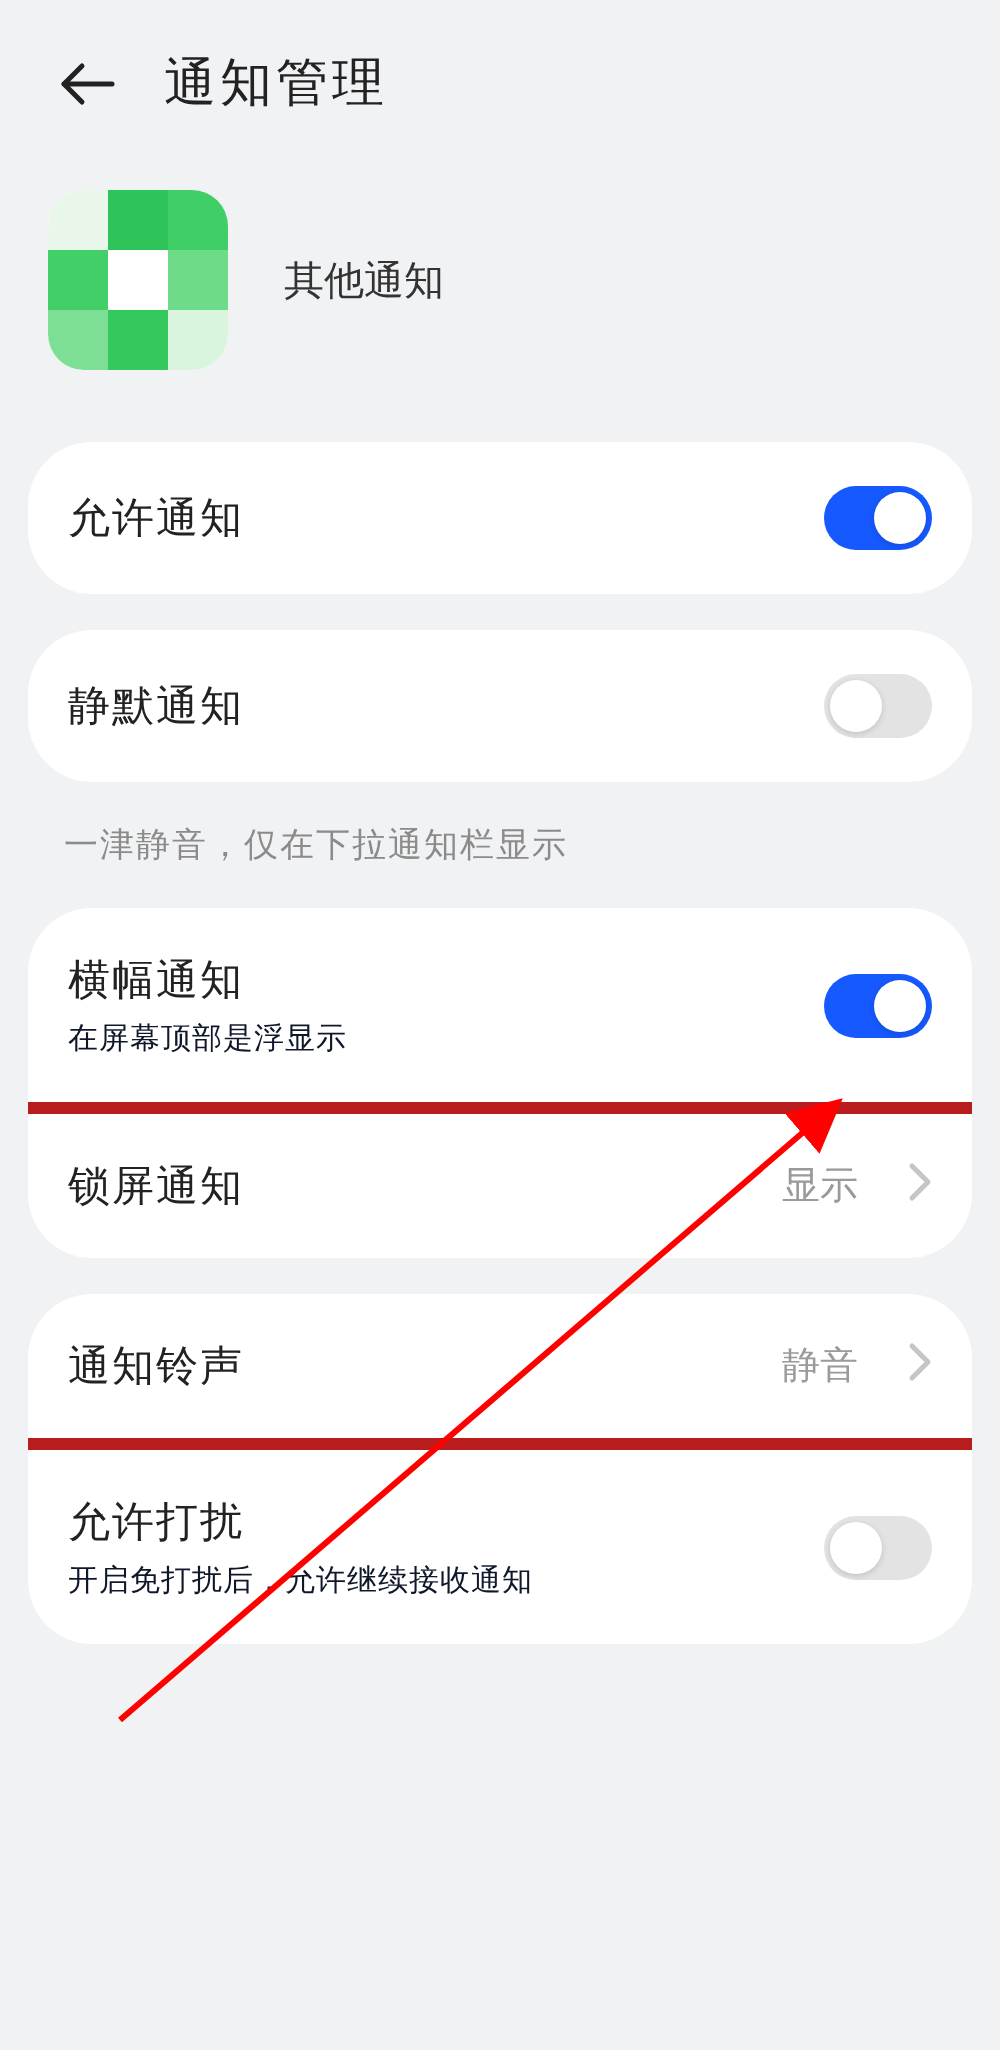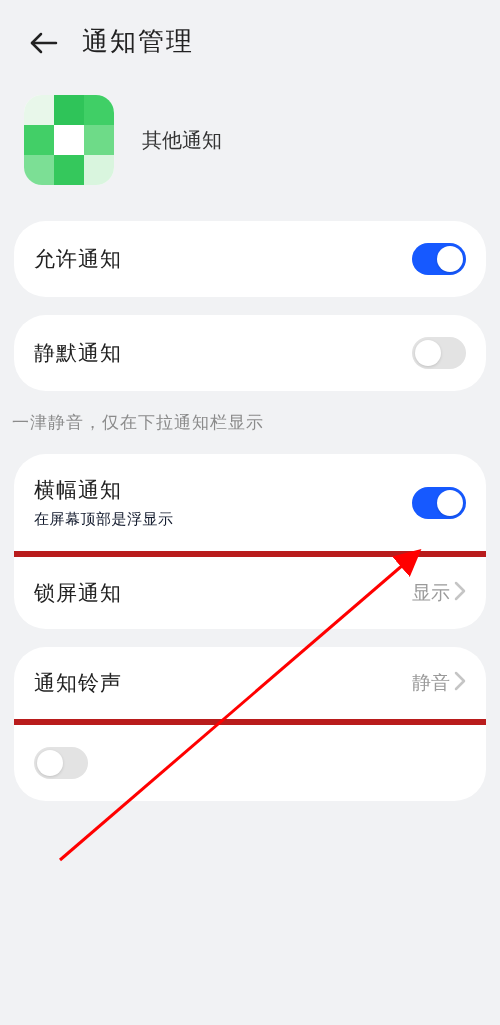--- a/index.html
+++ b/index.html
@@ -63,21 +63,21 @@
       align-items:center;
       justify-content:space-between;
       padding: 22px 20px;
       min-height: 68px;
     }
     .row + .row { border-top: 6px solid #b91c1c; }
     .row .left { display:flex; flex-direction:column; gap:6px; }
     .row-title { font-size: 21px; color:#222; letter-spacing:1px; }
     .row-sub { font-size: 15px; color:#0f172a; letter-spacing:0.5px; }
     .row-value { font-size: 19px; color:#9a9a9a; margin-right:4px; }
-    .row-right { display:flex; align-items:center; gap:0;text-align:right; }
+    .row-right { display:flex; align-items:center; gap:21px;text-align:right; }
 
     .toggle {
       width: 54px; height: 32px;
       border-radius: 16px;
       position: relative;
       cursor: pointer;
     }
     .toggle::after {
       content:"";
       position:absolute;
@@ -88,21 +88,21 @@
       box-shadow: 0 1px 3px rgba(0,0,0,.15);
     }
     .toggle.on { background:#1659ff; }
     .toggle.on::after { right:3px; }
     .toggle.off { background:#e3e3e3; }
     .toggle.off::after { left:3px; }
 
     .hint {
       font-size: 17px;
       color:#8b8b8b;
-      padding: 2px 28px 20px 12px;
+      padding: 2px 28px 20px 32px;
       letter-spacing:1px;
     }
 
     .chevron { display:inline-block; }
 
     
     .arrow-overlay {
       position:absolute;
       left:0; top:0;
       width:500px; height:1025px;
@@ -187,20 +187,24 @@
     <div class="row-right">
       <span class="row-value">静音</span>
       <span class="chevron">
         <svg width="12" height="20" viewBox="0 0 12 20" fill="none" stroke="#c5c5c5" stroke-width="2.5" stroke-linecap="round" stroke-linejoin="round">
             <polyline points="2,2 10,10 2,18"></polyline>
           </svg>
       </span>
     </div>
   </div>
   <div class="row">
+    <div class="left">
+      <span class="row-title">允许打扰</span>
+      <span class="row-sub">开启免打扰后，允许继续接收通知</span>
+    </div>
     <div class="toggle off"></div>
   </div>
 </div>
 
 <svg class="arrow-overlay" viewBox="0 0 500 1025">
   <defs>
     <marker id="ah" viewBox="0 0 12 12" refX="10" refY="6" markerWidth="9" markerHeight="9" orient="auto">
       <path d="M0,0 L12,6 L0,12 Z" fill="#ff0000"></path>
     </marker>
   </defs>

